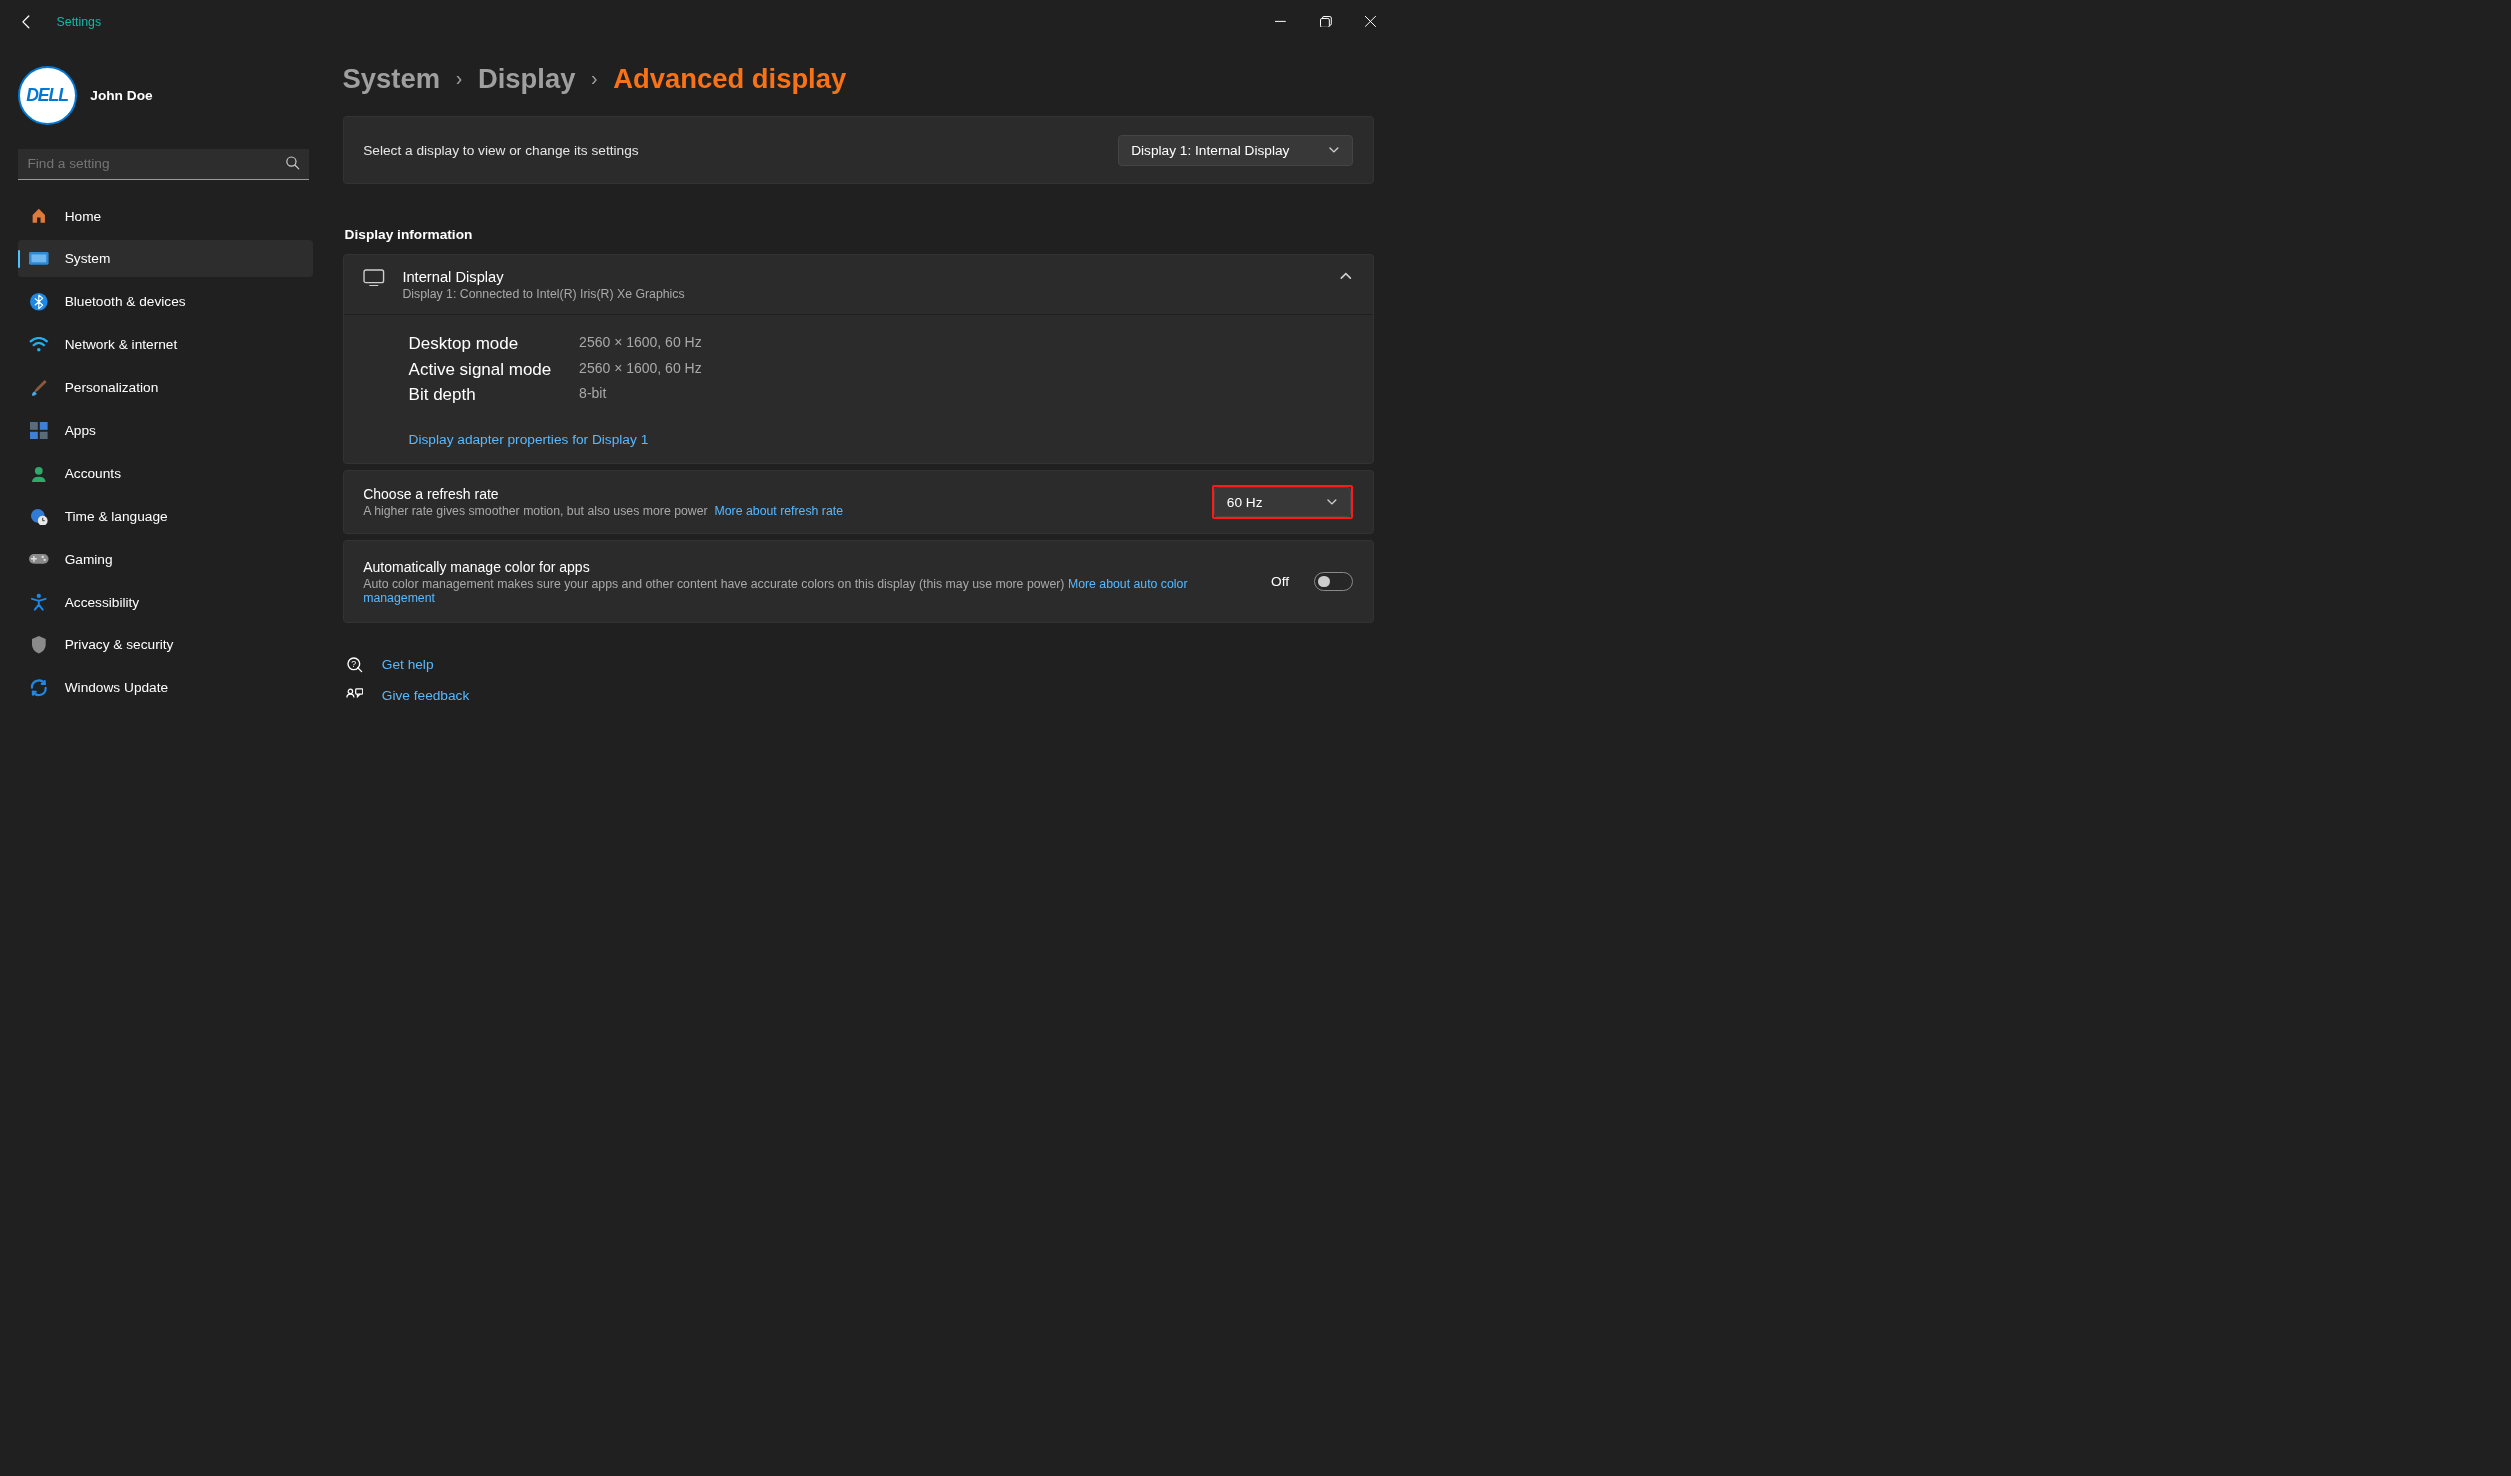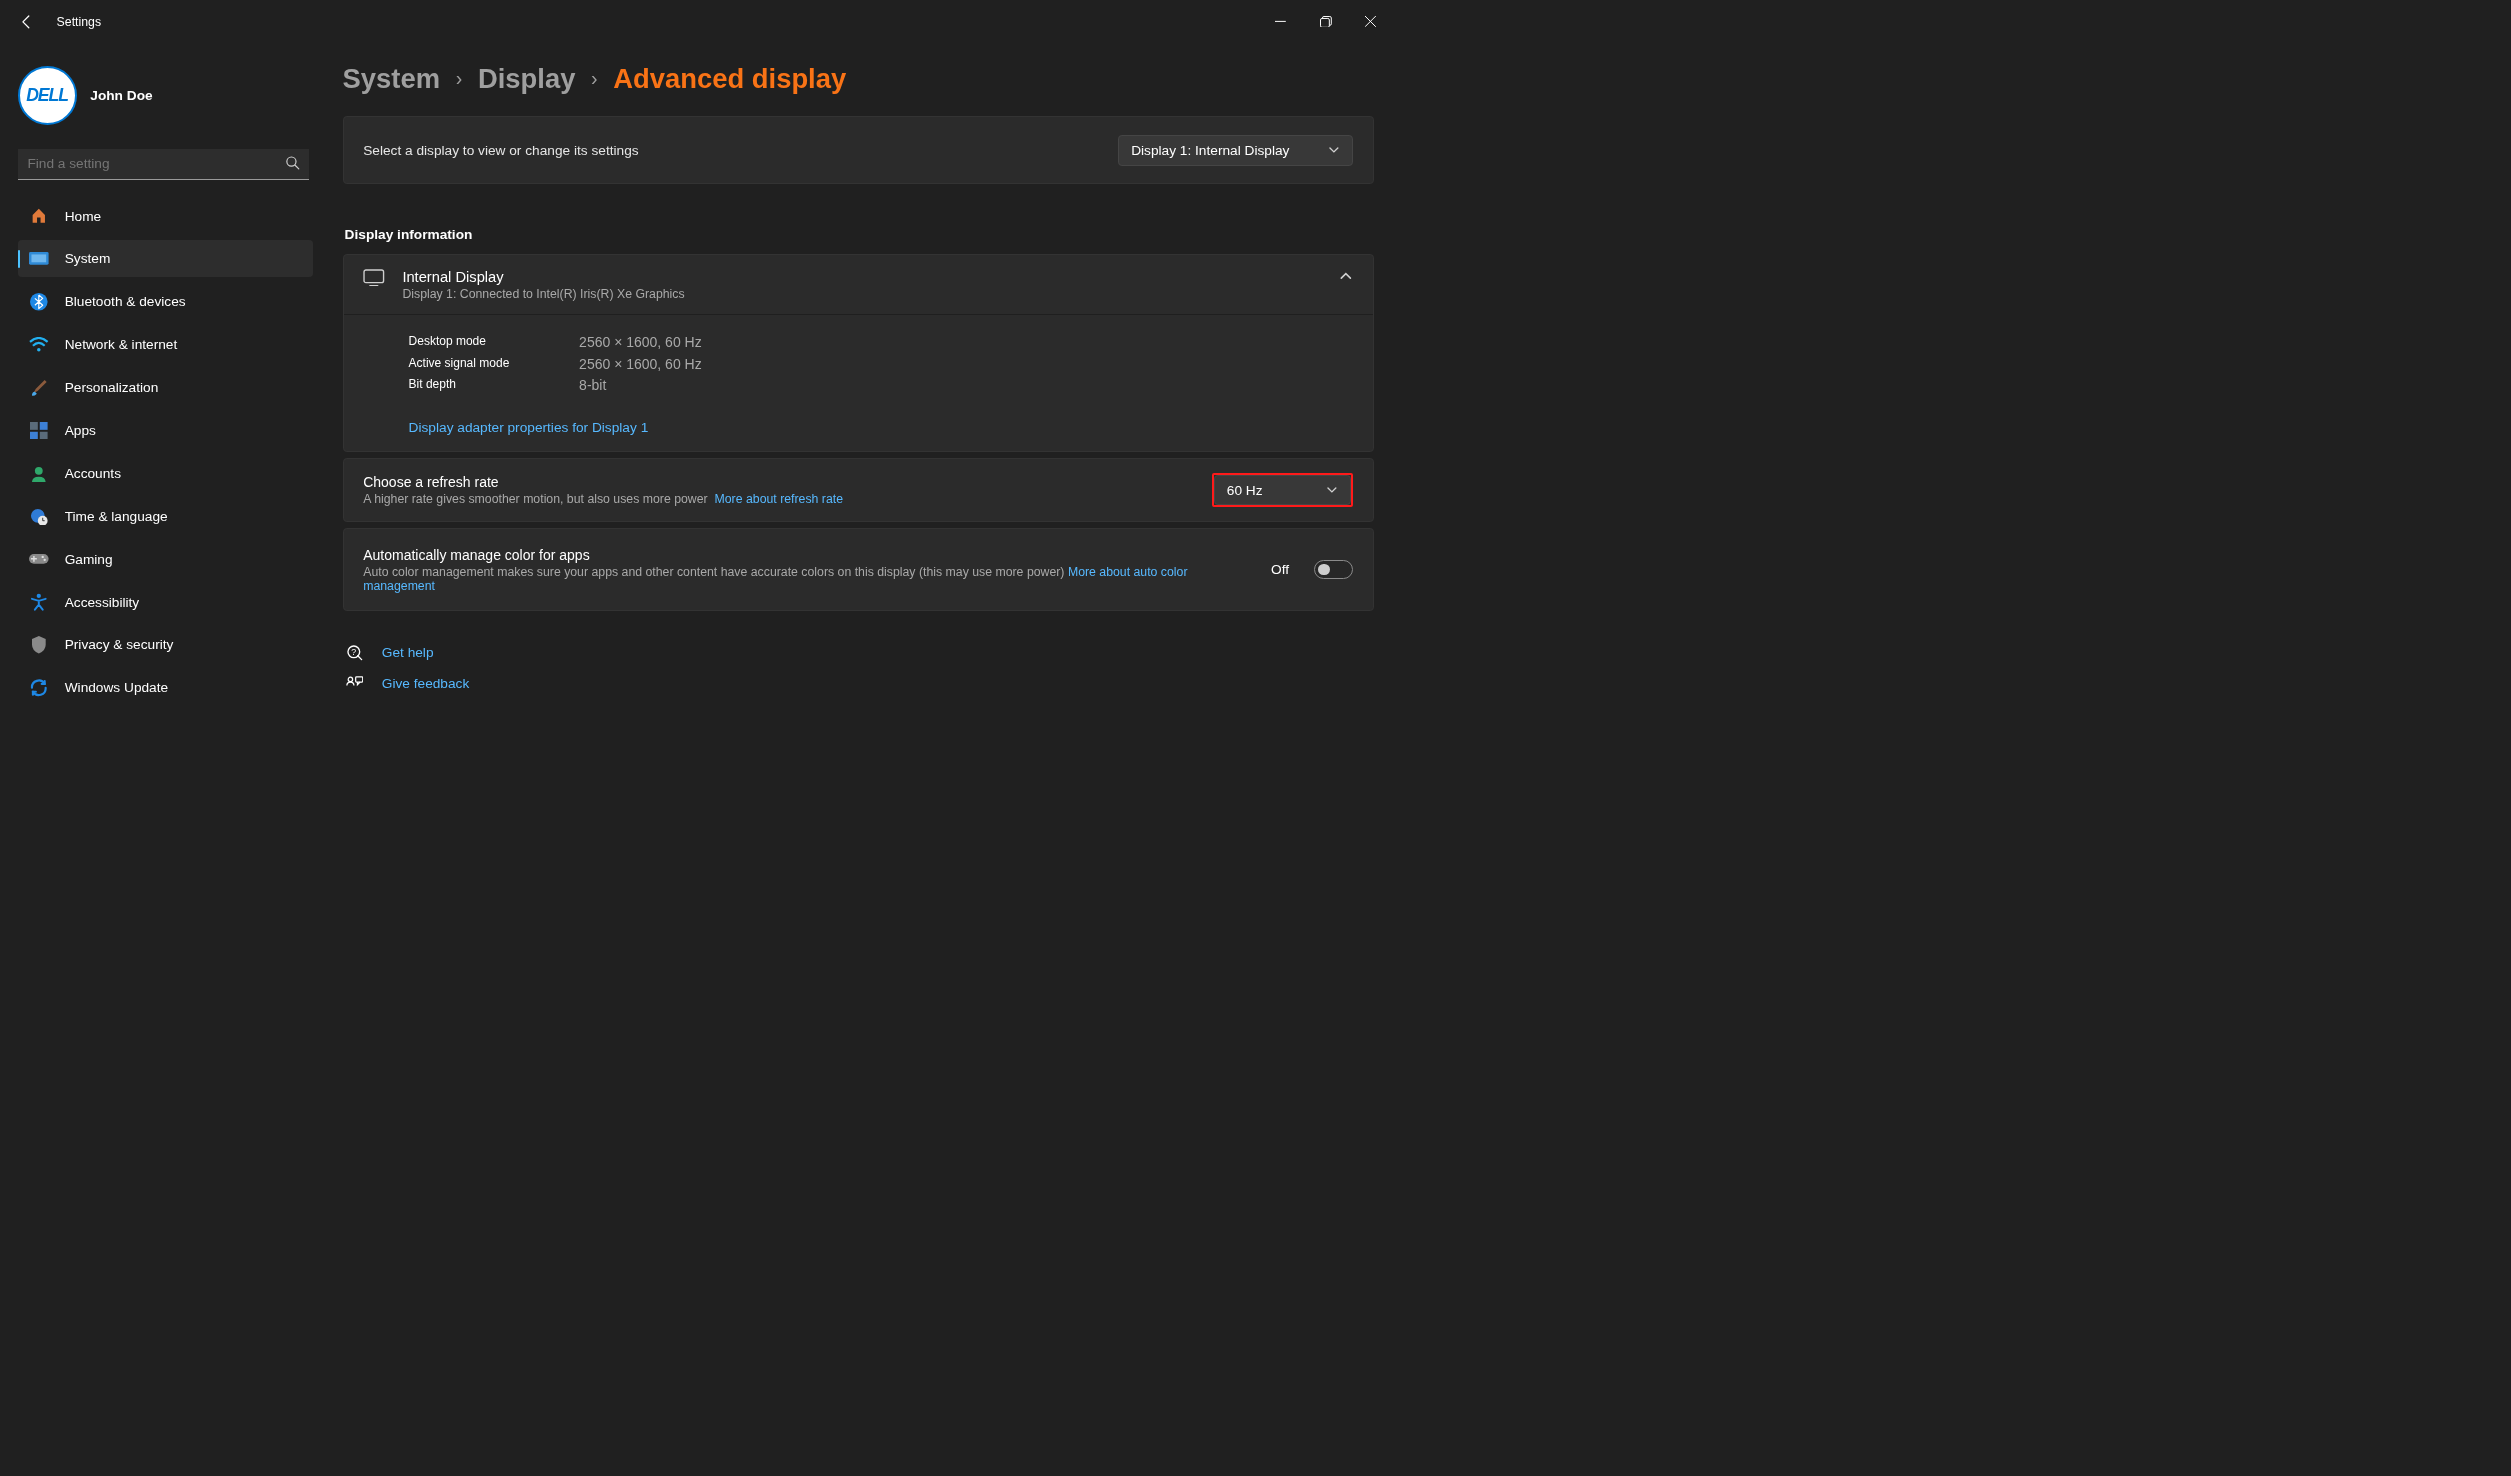--- a/index.html
+++ b/index.html
@@ -9,21 +9,21 @@
     color: #ffffff;
     font-family: "Segoe UI", Arial, sans-serif;
     font-size: 13.7px;
     overflow: hidden;
   }
   .window { width: 1401px; height: 821px; background: #202020; position: relative; }
 
   
   .titlebar { height: 43px; display: flex; align-items: center; padding: 0 7.8px; }
   .back-btn { width: 39px; height: 39px; display: flex; align-items: center; justify-content: center; color: #ffffff; cursor: pointer; }
-  .title { margin-left: 9.8px; font-size: 12.3px; color: #ffffff; text-align: center; }
+  .title { margin-left: 9.8px; font-size: 12.3px; color: #14b8a6; text-align: center; }
   .window-controls { margin-left: auto; display: flex; }
   .wc-btn { width: 45px; height: 31px; display: flex; align-items: center; justify-content: center; color: #ffffff; cursor: pointer; }
   .wc-btn svg { stroke: #ffffff; }
 
   
   .layout { display: flex; height: calc(100% - 43px); }
   .sidebar { width: 323px; padding: 0 9.8px 0 17.6px; flex-shrink: 0; }
   .content { flex: 1; padding: 0 27.4px 19.6px 19.6px; overflow: auto; }
 
   
@@ -82,21 +82,21 @@
 
   .section-title { font-size: 13.7px; font-weight: 600; margin: 43px 0 11.8px 2px; }
 
   
   .info-header { display: flex; align-items: flex-start; gap: 17.6px; padding: 13.7px 19.6px; cursor: pointer; }
   .info-header .expand { margin-left: auto; }
   .info-title { font-size: 14.7px; }
   .info-sub { font-size: 12.3px; color: #a9a9a9; margin-top: 2px; }
   .info-body { border-top: 1px solid #1f1f1f; padding: 15.7px 19.6px 15.7px 65px; }
   .kv { display: flex; gap: 23.5px; padding: 2.9px 0; }
-  .kv .k { width: 147px; color: #ffffff; font-size: 12px; }
+  .kv .k { width: 147px; color: #ffffff; font-size: 17px; }
   .kv .v { color: #a9a9a9; font-size: 14px; }
   .link { color: #57b9ff; font-size: 13.7px; cursor: pointer; }
   .info-body .link { display: inline-block; margin-top: 24px; }
 
   
   .highlight-box { border: 2px solid #ff1a1a; padding: 0; border-radius: 2px; }
 
   .setting-row { display: flex; align-items: center; justify-content: space-between; gap: 19.6px; }
   .setting-title { font-size: 14px; margin-bottom: 2px; }
   .setting-desc { font-size: 12.3px; color: #a9a9a9; }

